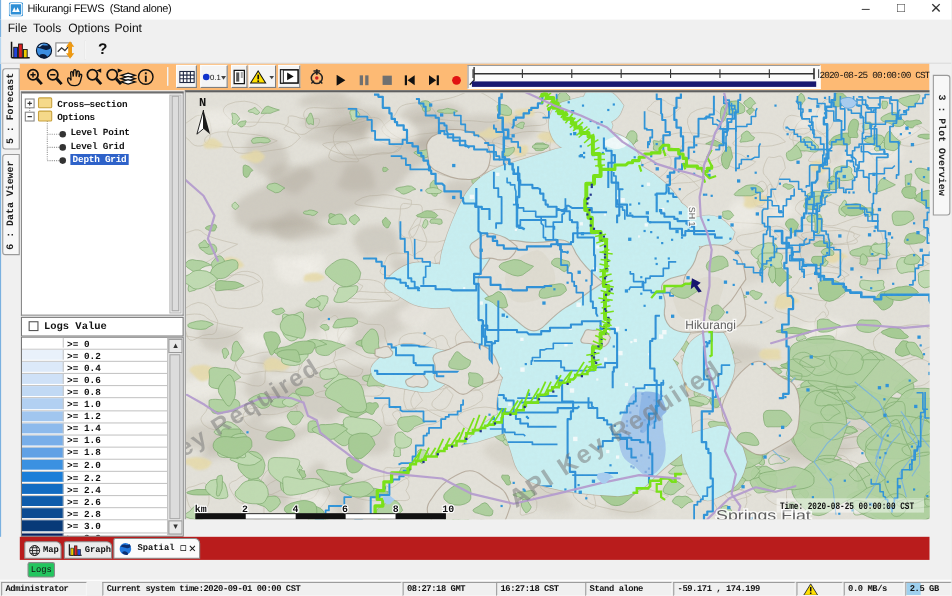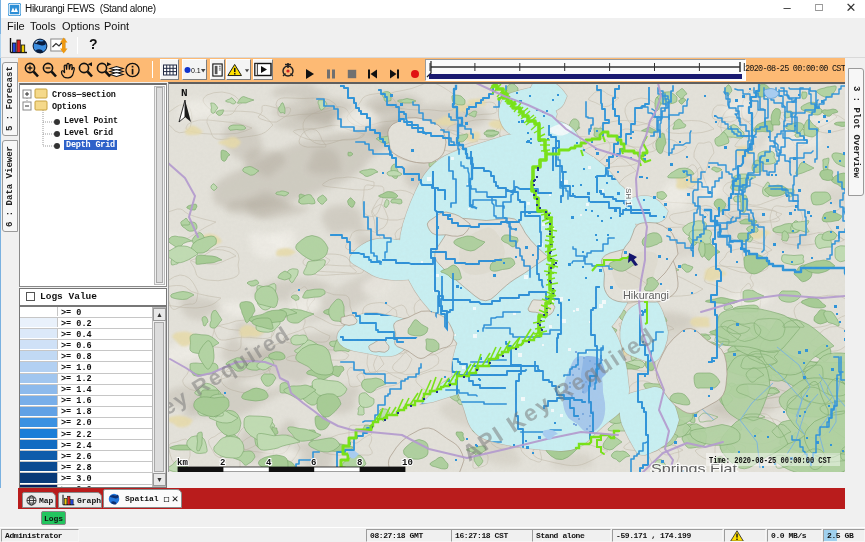--- a/index.html
+++ b/index.html
@@ -37,22 +37,22 @@
 .sbthumb { position:absolute; background:#dcdcdc; border:1px solid #a9a9a9; }
 .sbarrow { position:absolute; width:13px; height:13px; background:#e8e8e8; border:1px solid #999;
   font-size:7px; color:#333; text-align:center; line-height:12px; }
 .mappanel { left:168px; top:82px; width:677px; height:390px; border-top:2px solid #5f5f5f;
   border-left:1px solid #9a9a9a; overflow:hidden; background:#e7e5de; }
 .btabs { left:18px; top:488px; width:827px; height:21px; background:#b91c1c; }
 .btab { position:absolute; top:4px; } .btab svg { flex-shrink:0; } .btab { height:16px; background:#ececec; border:1px solid #8a8a8a;
   border-radius:2px 5px 0 0; font-family:"Liberation Mono",monospace; font-size:8px; font-weight:bold;
   color:#111; display:flex; align-items:center; gap:2px; padding:0 3px; overflow:hidden; }
 .btab.active { top:1px; height:19px; background:#fbfbfb; z-index:2; }
-.logsbtn { left:41px; top:511px; width:25px; height:14px; background:#22c55e; border:1px solid #8a8a8a;
-  border-radius:2px; font-family:"Liberation Mono",monospace; font-size:8px; font-weight:bold;
+.logsbtn { left:25px; top:511px; width:25px; height:14px; background:#22c55e; border:1px solid #8a8a8a;
+  border-radius:2px; font-family:"Liberation Mono",monospace; font-size:8px; font-weight:normal;
   text-align:center; line-height:13px; color:#111; }
 .statusbar { left:0; top:527px; width:865px; height:15px; background:#f0f0f0; border-top:1px solid #fff; }
 .cell { position:absolute; top:1px; height:13px; border:1px solid; border-color:#9c9c9c #f6f6f6 #f6f6f6 #9c9c9c;
   font-family:"Liberation Mono",monospace; font-size:8px; letter-spacing:-0.4px; font-weight:bold; color:#111;
   padding-left:3px; overflow:hidden; white-space:nowrap; line-height:12px; }
 .slider { position:absolute; left:407px; top:1px; width:321px; height:22px; background:#fbfbfb;
   border:1px solid; border-color:#9a9a9a #fff #fff #9a9a9a; }
 .sep1 { position:absolute; top:3px; width:1px; height:17px; background:#c3c3c3; border-right:1px solid #fff; }
 </style>
 </head>
@@ -1692,20 +1692,21 @@
       <span style="margin:12px 3px">Spatial</span>
     <span style="font-size:10px">◻</span>
       <span style="font-size:11px;font-weight:bold">✕</span>
     </div>
 </div>
 
 <div class="abs logsbtn">Logs</div>
 
 <div class="abs statusbar">
 <div class="cell" style="left:1px;width:78px">Administrator</div>
+<div class="cell" style="left:93px;width:272px">Current system time:2020-09-01 00:00 CST</div>
 <div class="cell" style="left:366px;width:96px">08:27:18 GMT</div>
 <div class="cell" style="left:451px;width:92px">16:27:18 CST</div>
 <div class="cell" style="left:532px;width:79px">Stand alone</div>
 <div class="cell" style="left:612px;width:111px">-59.171 , 174.199</div>
 <div class="cell" style="left:724px;width:42px"><span style="margin-left:2px"><svg width="14" height="12" viewBox="0 0 14 12">
           <polygon points="7,0.8 13.4,11.2 0.6,11.2" fill="#ffe000" stroke="#333" stroke-width="0.9"></polygon>
           <rect x="6.3" y="3.6" width="1.4" height="4" fill="#111"></rect>
           <rect x="6.3" y="8.6" width="1.4" height="1.4" fill="#111"></rect>
         </svg></span></div>
 <div class="cell" style="left:767px;width:55px">0.0 MB/s</div>

